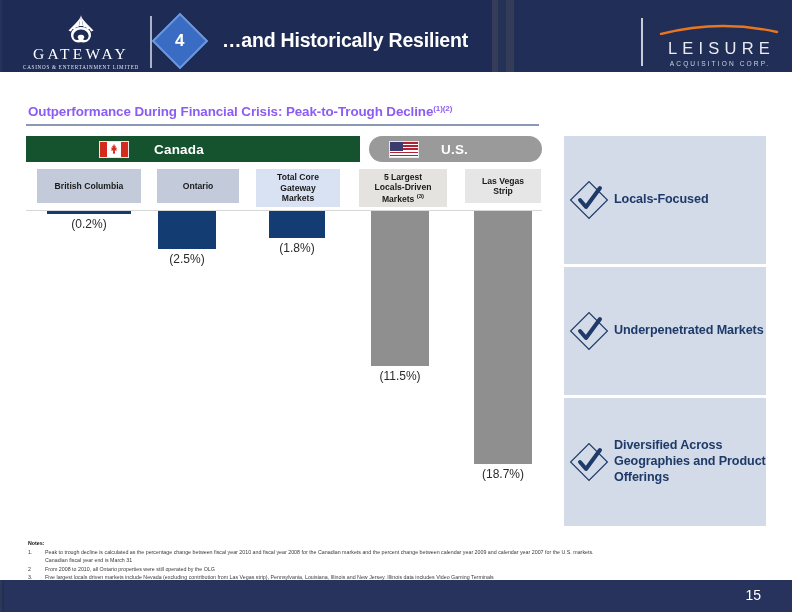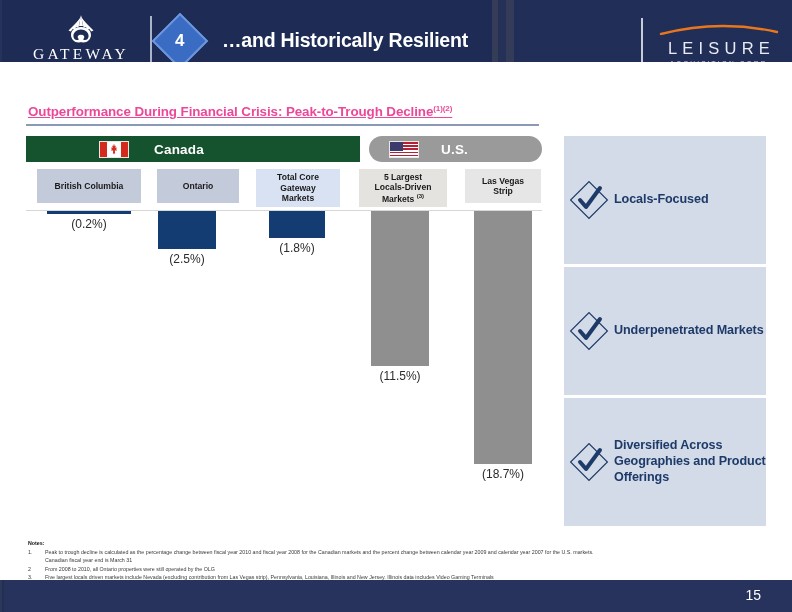--- a/index.html
+++ b/index.html
@@ -7,21 +7,21 @@
     width: 792px; height: 612px;
     font-family: "Liberation Sans", sans-serif;
     background: #ffffff;
     position: relative;
     overflow: hidden;
   }
   .slide { position: relative; width: 792px; height: 612px; background:#fff; }
 
   
   .header {
-    position: absolute; left: 0; top: 0; width: 792px; height: 62px;
+    position: absolute; left: 0; top: 0; width: 792px; height: 72px;
     background: #15803d;
     background-image:
       linear-gradient(90deg, rgba(255,255,255,0.05) 0 2px, transparent 2px 9px),
       linear-gradient(90deg, rgba(0,0,0,0.10) 0 3px, transparent 3px 17px),
       radial-gradient(ellipse 40px 26px at 170px 22px, rgba(255,255,255,0.07), transparent 70%),
       radial-gradient(ellipse 30px 20px at 300px 60px, rgba(255,255,255,0.06), transparent 70%),
       radial-gradient(ellipse 50px 30px at 520px 30px, rgba(255,255,255,0.05), transparent 70%),
       linear-gradient(90deg,#17224a 0%, #243癸 0%, #263癸 0%);
     background-color:#1e2b54;
     overflow:hidden;
@@ -79,21 +79,21 @@
     font-family:"Liberation Sans", sans-serif; text-indent:5px;
   }
   .lac-sub {
     color:#cdd2de; font-size:6.6px; letter-spacing:2.1px; margin-top:4px; line-height:1;
     text-indent:2px;
   }
 
   
   .slide-title {
     position:absolute; left:28px; top:104px;
-    font-size:13.4px; font-weight:bold; color:#ec4899; letter-spacing:-0.1px;text-decoration:underline;
+    font-size:13.4px; font-weight:bold; color:#8b5cf6; letter-spacing:-0.1px;
   }
   .slide-title sup { font-size:8px; font-weight:bold; vertical-align:super; }
   .title-rule {
     position:absolute; left:26px; top:124px; width:513px; height:2px; background:#8a99b5;
   }
 
   
   .chart-area { position:absolute; left:26px; top:136px; width:516px; height:390px; }
 
   .region-bar {

